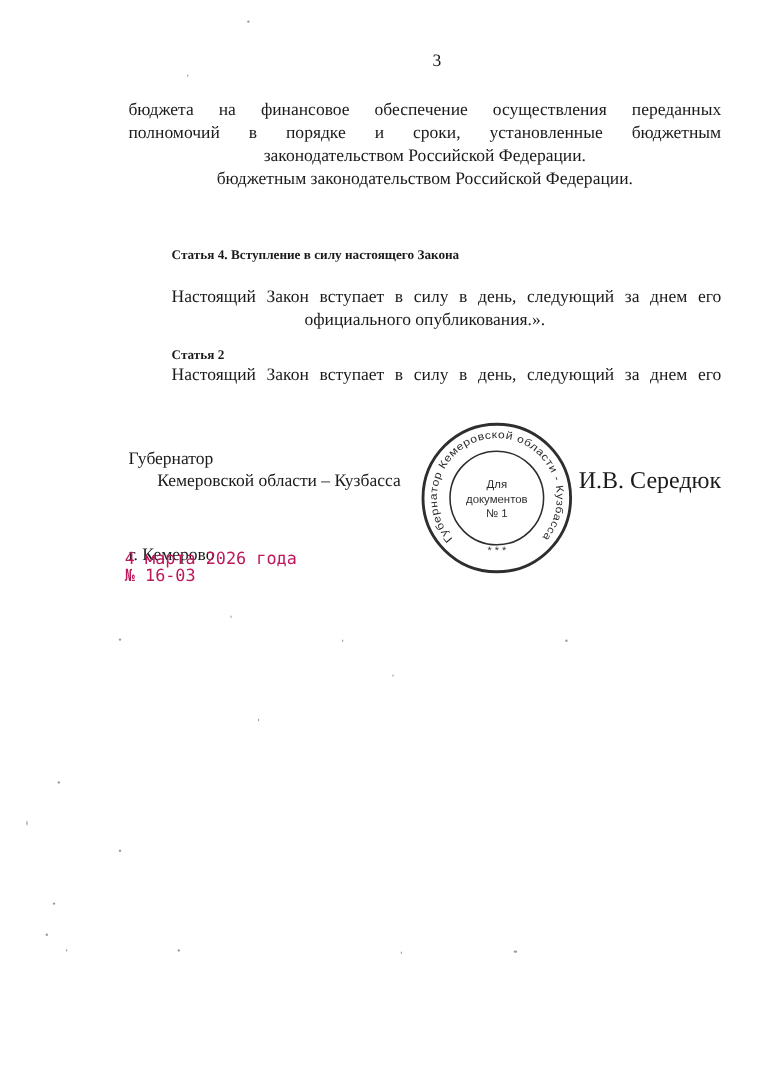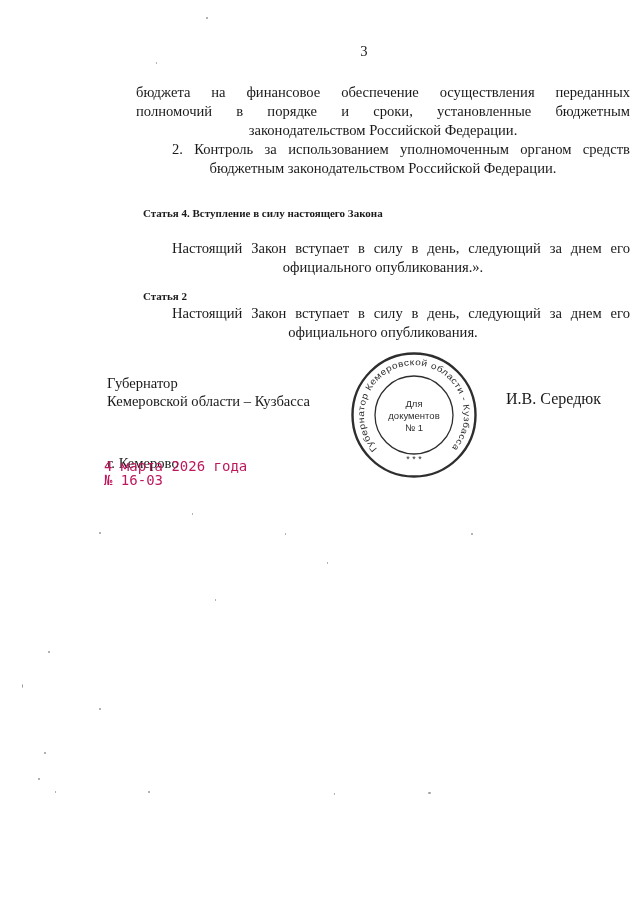--- a/index.html
+++ b/index.html
@@ -10,29 +10,29 @@
     overflow:hidden;
     font-family:"Liberation Serif", serif;
     color:#1a1a1a;
   }
   .abs{position:absolute;}
   .page-number{
     left:107px;top:43px;width:514px;
     text-align:center;font-size:14.6px;
   }
   .block{left:107px;width:494px;font-size:14.6px;line-height:19px;}
-  .line{width:494px;margin-left:29px;}
+  .line{width:494px;}
   .j{text-align:justify;text-align-last:justify;}
   .l{text-align:center;}
   .ind{text-indent:36px;}
   .heading{font-weight:bold;padding-left:36px;font-size:11px;line-height:19px;}
   .sig-left{left:107px;top:374px;width:212px;font-size:14.6px;line-height:18px;}
   .sig-left .c{text-align:left;}
-  .sig-left .n{white-space:nowrap;}
-  .sig-name{top:390px;right:39px;font-size:16px;white-space:nowrap;}
+  .sig-left .n{white-space:nowrap;margin-left:24px;}
+  .sig-name{top:390px;right:39px;font-size:20px;white-space:nowrap;}
   .stamp{left:348px;top:349px;width:132px;height:132px;}
   .footer-city{left:107px;top:441px;font-size:14.6px;margin-top:14px;}
   .mono{font-family:"DejaVu Sans Mono", monospace;font-size:14px;color:#be185d;}
   .footer-date{left:104px;top:458px;}
   .footer-number{left:104px;top:472px;}
   .speck{position:absolute;background:#9a9a9a;border-radius:50%;}
   .s1{width:2px;height:2px;}
   .s2{width:1px;height:2px;}
 </style>
 </head>
@@ -42,36 +42,34 @@
 
   <div class="abs page-number">3</div>
 
   <div class="abs block" style="top:83px">
     <div class="line j">бюджета на финансовое обеспечение осуществления переданных</div>
     <div class="line j">полномочий в порядке и сроки, установленные бюджетным</div>
     <div class="line l">законодательством Российской Федерации.</div>
   </div>
 
   <div class="abs block" style="top:140px">
-    <div class="line j ind">2. Контроль за использованием уполномоченным органом средств</div>
     <div class="line l">бюджетным законодательством Российской Федерации.</div>
   </div>
 
   <div class="abs block heading" style="top:204px">Статья 4. Вступление в силу настоящего Закона</div>
 
   <div class="abs block" style="top:239px">
     <div class="line j ind">Настоящий Закон вступает в силу в день, следующий за днем его</div>
     <div class="line l">официального опубликования.».</div>
   </div>
 
   <div class="abs block heading" style="top:287px">Статья 2</div>
 
   <div class="abs block" style="top:304px">
     <div class="line j ind">Настоящий Закон вступает в силу в день, следующий за днем его</div>
-    <div class="line l">официального опубликования.</div>
   </div>
 
   <div class="abs sig-left">
     <div class="c">Губернатор</div>
     <div class="n">Кемеровской области – Кузбасса</div>
   </div>
   <div class="abs sig-name">И.В. Середюк</div>
 
   <svg class="abs stamp" viewBox="0 0 132 132" xmlns="http://www.w3.org/2000/svg">
     <defs>

